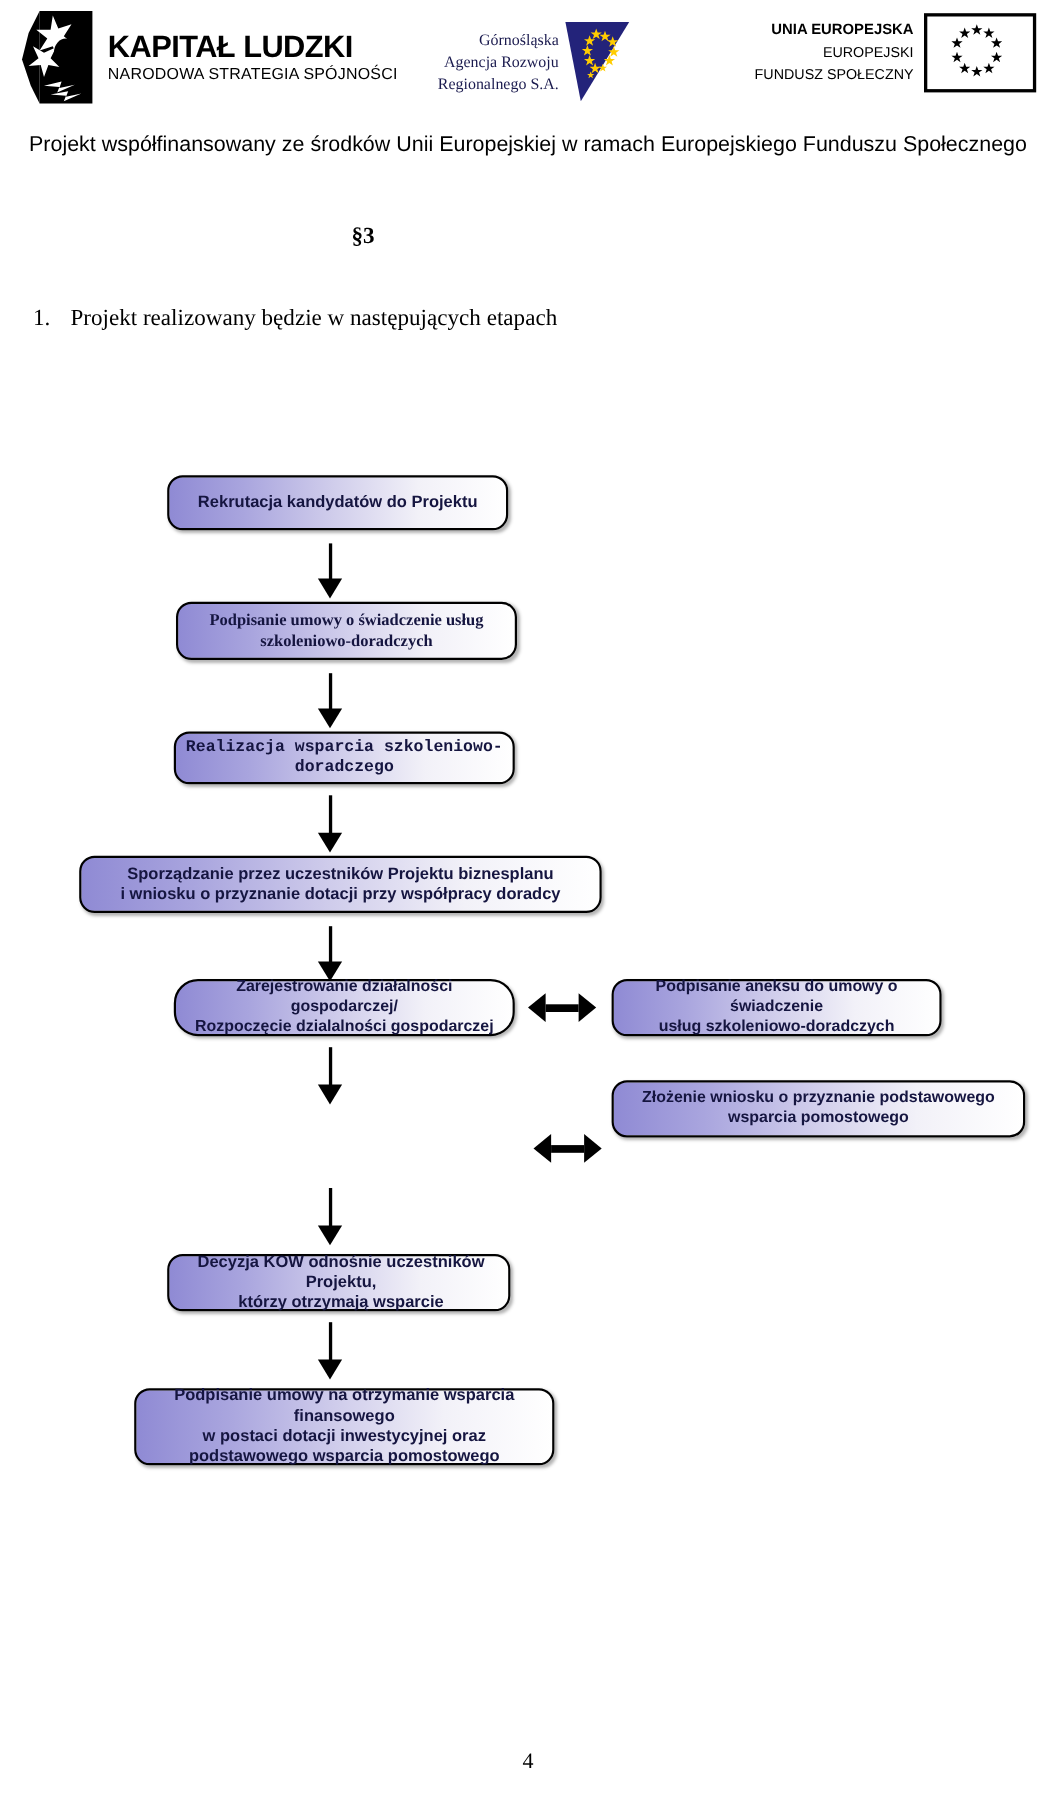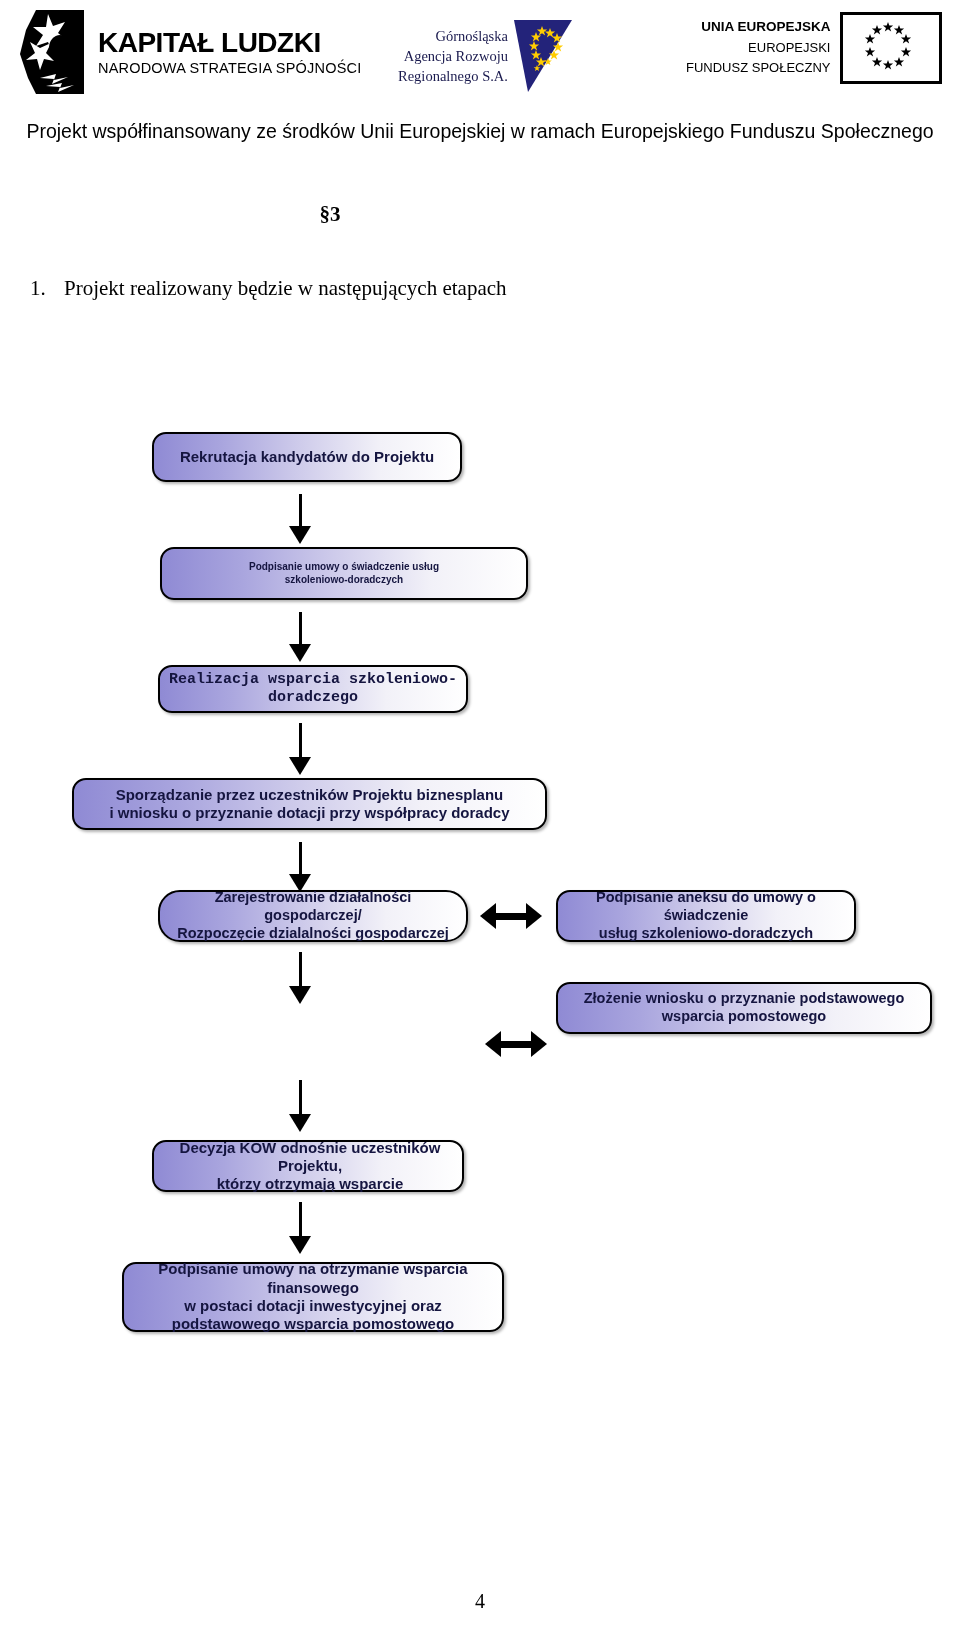--- a/index.html
+++ b/index.html
@@ -321,21 +321,21 @@
     <div>
       <span class="ln">Rekrutacja kandydatów do Projektu</span>
     </div>
   </div>
 
   <div class="arrow-v" style="left:289px; top:494px; width:22px; height:50px;">
     <div class="shaft" style="height:34px;"></div>
     <div class="head" style="top:32px;"></div>
   </div>
 
-  <div class="node" style="left:160px; top:547px; width:368px; height:53px; font-size:10px;">
+  <div class="node" style="left:160px; top:547px; width:310px; height:53px; font-size:15px;font-family:Liberation Serif, serif;">
     <div>
       <span class="ln">Podpisanie umowy o świadczenie usług</span>
       <span class="ln">szkoleniowo-doradczych</span>
     </div>
   </div>
 
   <div class="arrow-v" style="left:289px; top:612px; width:22px; height:50px;">
     <div class="shaft" style="height:34px;"></div>
     <div class="head" style="top:32px;"></div>
   </div>

